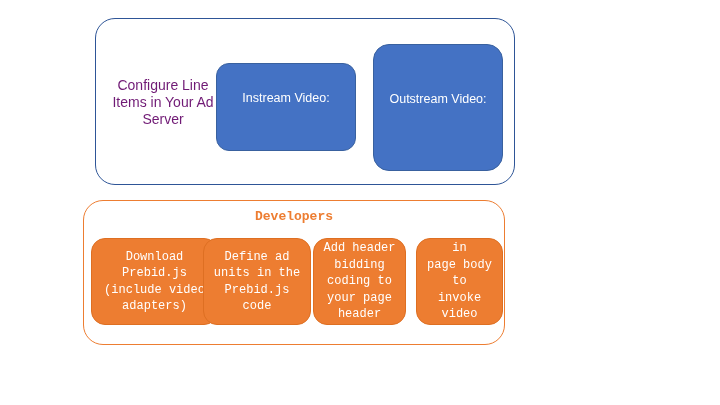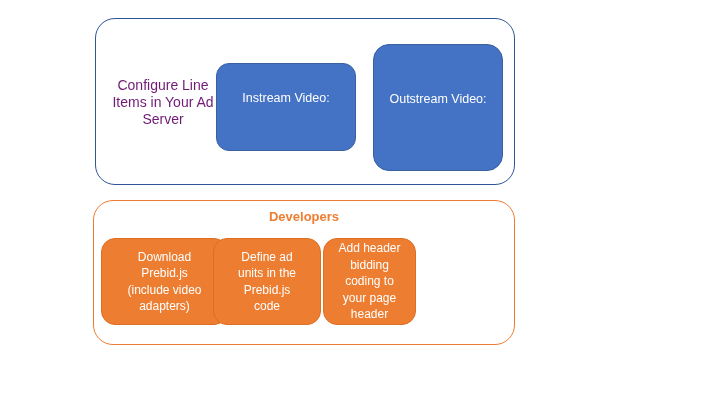--- a/index.html
+++ b/index.html
@@ -5,21 +5,21 @@
   html, body { margin: 0; padding: 0; }
   body {
     width: 720px; height: 405px; background: #ffffff;
     font-family: "Liberation Sans", sans-serif;
     -webkit-font-smoothing: antialiased;
   }
   .canvas { position: relative; width: 720px; height: 405px; background: #ffffff; overflow: hidden; }
 
   .group { position: absolute; background: #ffffff; border-radius: 20px; box-sizing: border-box; }
   .group-blue  { left: 95px; top: 18px;  width: 420px; height: 167px; border: 1.6px solid #2e5597; }
-  .group-orange{ left: 93px; top: 200px; width: 422px; height: 145px; border: 1.6px solid #ed7d31; }
+  .group-orange{ left: 83px; top: 200px; width: 422px; height: 145px; border: 1.6px solid #ed7d31; font-family: Liberation Mono, monospace; }
 
   .group-title {
     position: absolute; left: 0; right: 0; margin: 0;
     text-align: center; font-weight: bold; font-size: 13px; line-height: 17px;
   }
   .group-blue .group-title  { top: 12px; color: #4472c4; }
   .group-orange .group-title{ top: 7px;  color: #ed7d31; }
 
   .side-note {
     position: absolute; left: 6px; top: 58px; width: 122px;
@@ -82,15 +82,21 @@
 Prebid.js
 code</p>
     </div>
     <div class="box box-orange dev-box" id="dev-step-3">
       <p>Add header
 bidding
 coding to
 your page
 header</p>
     </div>
+    <div class="box box-orange dev-box" id="dev-step-4">
+      <p>Add code in
+page body to
+invoke video
+player</p>
+    </div>
   </section>
 
 </div>
 
 </body></html>

